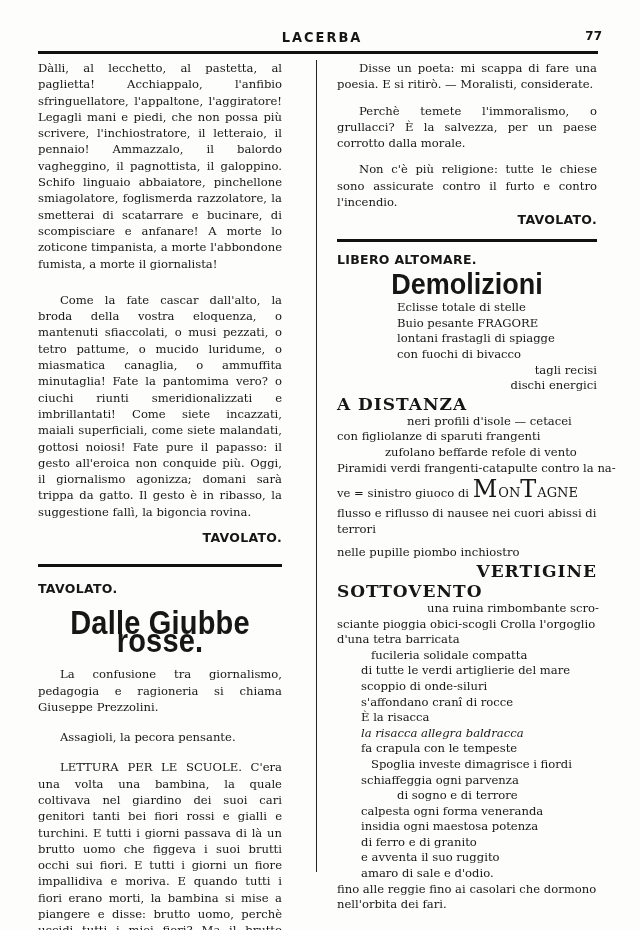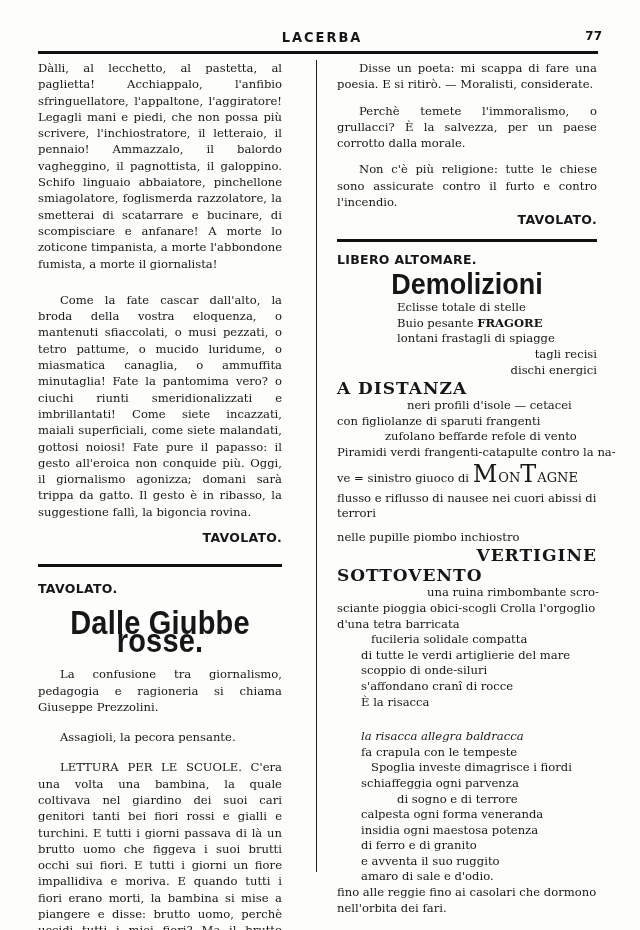--- a/index.html
+++ b/index.html
@@ -24,22 +24,22 @@
   .rule { height:3px; background:#111; margin:18px 0 14px 0; }
   .author { font-family:"DejaVu Sans", sans-serif; font-weight:bold; font-size:12.5px; letter-spacing:0.3px; }
   .title-big { font-family:"Liberation Sans", sans-serif; font-weight:bold; font-size:29px;
                text-align:center; transform:scaleY(1.12); margin:18px 0 18px 0; letter-spacing:0.2px; }
   .title-demo { font-family:"Liberation Sans", sans-serif; font-weight:bold; font-size:27px;
                 text-align:center; transform:scaleY(1.12); margin:8px 0 8px 0; }
   .verse { white-space:nowrap; line-height:15.6px; }
   .shout { font-family:"DejaVu Serif", serif; font-weight:bold; font-size:17px; letter-spacing:1px; line-height:20px; }
   .montagne { font-size:24px; letter-spacing:1px; }
   .small-cap { font-size:13px; }
-  .it { font-style:italic;margin-top:19px; }
-  .b { font-weight:bold; }
+  .it { font-style:italic; }
+  .b { font-weight:normal; }
 </style>
 </head>
 <body>
 
 <div class="header">
   <div class="masthead">LACERBA</div>
   <div class="pageno">77</div>
 </div>
 <div class="head-rule"></div>
 <div class="divider"></div>
@@ -68,20 +68,21 @@
   <p class="indent">Non c'è più religione: tutte le chiese sono assicurate contro il furto e contro l'incendio.</p>
   <div class="sig" style="margin-top:2px">TAVOLATO.</div>
   <div class="rule" style="margin:10px 0 10px 0"></div>
   <div class="author">LIBERO ALTOMARE.</div>
   <div class="title-demo">Demolizioni</div>
 
   <div class="verse">
     <div style="padding-left:60px">Eclisse totale di stelle</div>
     <div style="padding-left:60px"><span>Buio pesante </span><span class="b">FRAGORE</span></div>
     <div style="padding-left:60px">lontani frastagli di spiagge</div>
+    <div style="padding-left:60px">con fuochi di bivacco</div>
     <div style="text-align:right">tagli recisi</div>
     <div style="text-align:right">dischi energici</div>
     <div class="shout">A DISTANZA</div>
     <div style="padding-left:70px">neri profili d'isole — cetacei</div>
     <div>con figliolanze di sparuti frangenti</div>
     <div style="padding-left:48px">zufolano beffarde refole di vento</div>
     <div>Piramidi verdi frangenti-catapulte contro la na-</div>
     <div style="line-height:26px">
       <span>ve = sinistro giuoco di </span>
       <span><span class="montagne">M</span><span class="small-cap">ON</span><span class="montagne">T</span><span class="small-cap">AGN</span><span class="small-cap">E</span></span>

